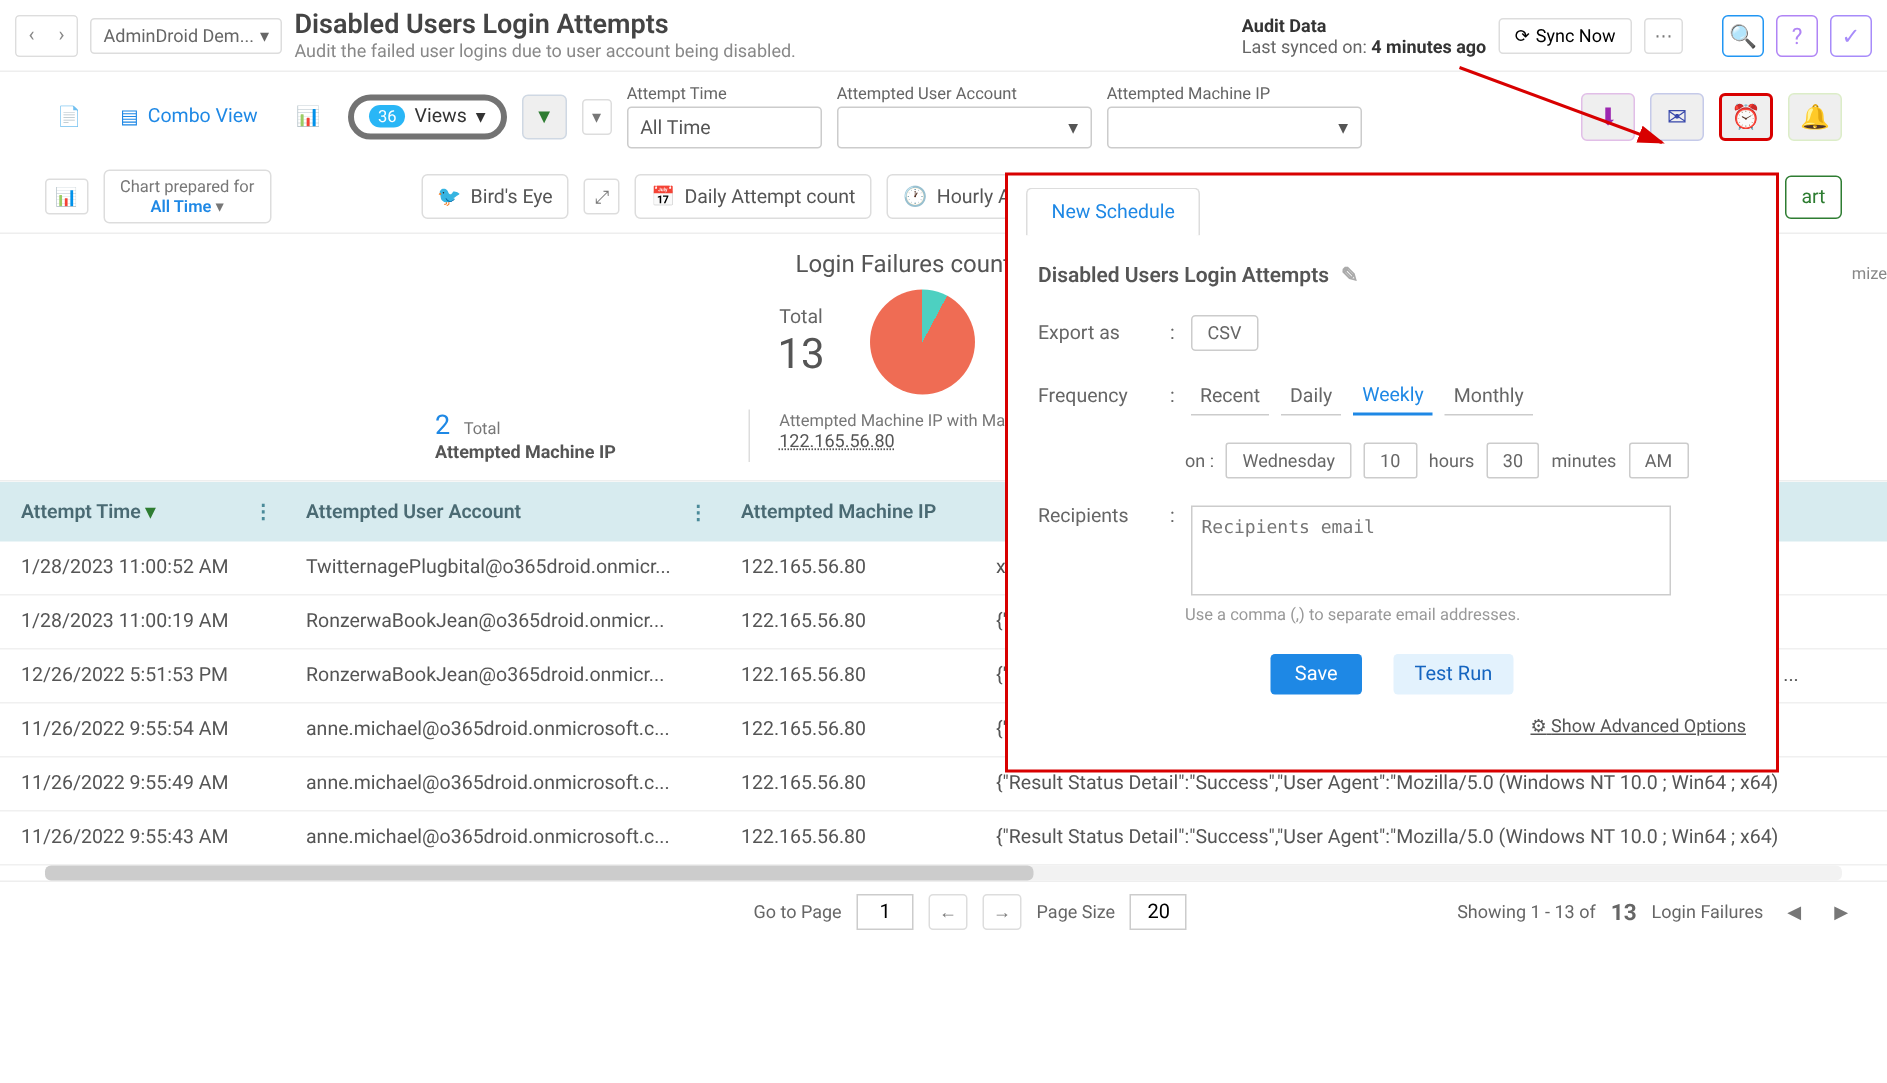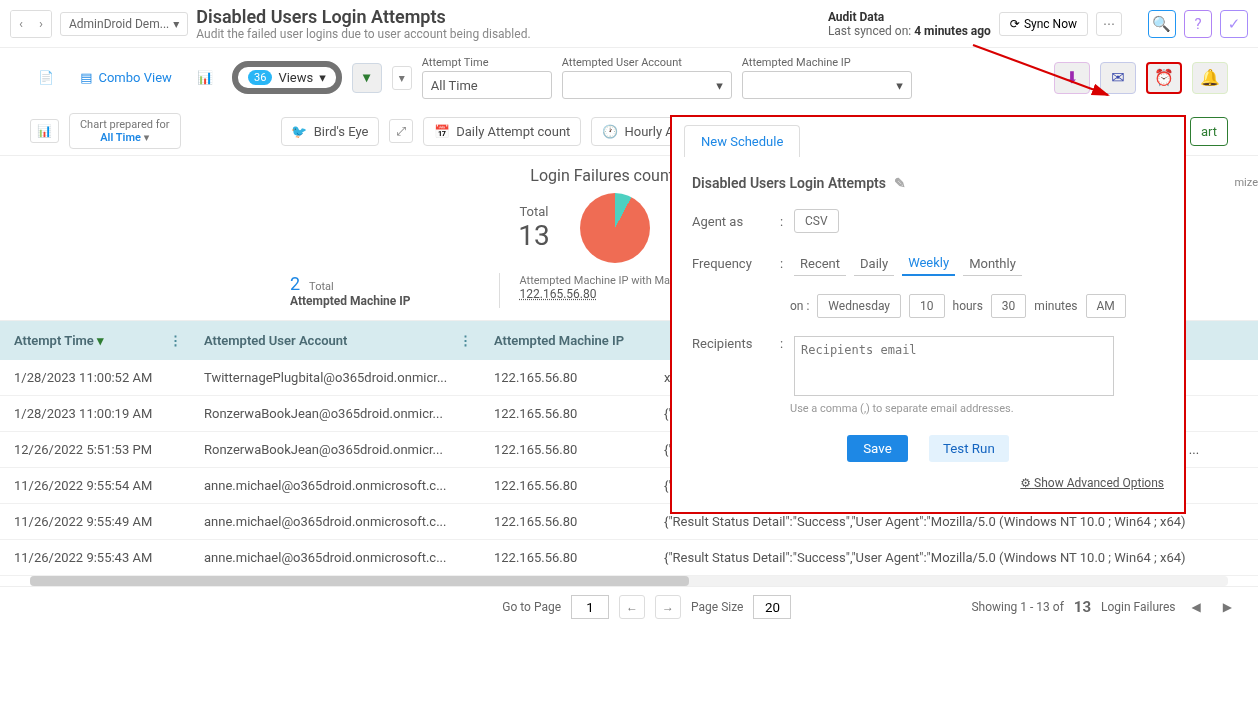--- a/index.html
+++ b/index.html
@@ -15,21 +15,21 @@
 .audit b { color:#333; }
 .syncnow { border:1px solid #ddd; border-radius:3px; padding:4px 10px; font-size:12px; background:#fff; display:flex; align-items:center; gap:4px; }
 .iconbtn { width:28px; height:28px; border:1px solid #cfd8e3; border-radius:4px; display:flex; align-items:center; justify-content:center; font-size:15px; background:#fff; }
 .iconbtn.blue { border-color:#2196f3; color:#2196f3; }
 .iconbtn.purple { border-color:#b084f5; color:#b084f5; }
 .iconbtn.violet { border-color:#a78bfa; color:#a78bfa; }
 .toolbar { display:flex; align-items:center; padding:8px 30px; gap:10px; }
 .toolbtn { border:none; background:#fff; padding:4px 8px; font-size:13px; color:#666; display:flex; align-items:center; gap:6px; }
 .combo { color:#1e88e5; }
 .badge36 { background:#29b6f6; color:#fff; border-radius:10px; font-size:11px; padding:1px 6px; }
-.views { border:6px solid #737373; border-radius:16px; padding:3px 10px; display:flex; align-items:center; gap:6px;justify-content:space-between; }
+.views { border:4px solid #737373; border-radius:16px; padding:3px 10px; display:flex; align-items:center; gap:6px;justify-content:space-between; }
 .funnel { width:30px; height:30px; border:1px solid #cfd8e3; border-radius:4px; display:flex; align-items:center; justify-content:center; color:#2e7d32; }
 .filterlbl { font-size:11px; color:#666; margin-bottom:2px; }
 .filterbox { border:1px solid #ccc; border-radius:3px; padding:4px 8px; min-width:130px; height:28px; font-size:13px; color:#555; display:flex; align-items:center; justify-content:space-between; background:#fff; }
 .rightactions { margin-left:auto; display:flex; gap:10px; }
 .actbtn { width:36px; height:32px; border:1px solid #e1bee7; border-radius:4px; display:flex; align-items:center; justify-content:center; font-size:16px; }
 .actbtn.dl { color:#9c27b0; border-color:#e1bee7; }
 .actbtn.mail { color:#3949ab; border-color:#c5cae9; }
 .actbtn.sched { color:#1e88e5; border:2px solid #d80000; position:relative; }
 .actbtn.bell { color:#7cb342; border-color:#dcedc8; }
 .chartbar { display:flex; align-items:center; padding:6px 30px; gap:10px; border-bottom:1px solid #eee; }
@@ -317,21 +317,21 @@
 <div class="modal">
   <div class="tabs">
     <div class="tab active">New Schedule</div>
   </div>
   <div class="modalbody">
     <h3>
         <span>Disabled Users Login Attempts</span>
         <span style="color:#aaa">✎</span>
       </h3>
     <div class="frow">
-      <span class="lbl">Agent as</span>
+      <span class="lbl">Export as</span>
         <span class="colon">:</span>
       <span class="chip">CSV</span>
     </div>
     <div class="frow">
       <span class="lbl">Frequency</span>
         <span class="colon">:</span>
       <span class="freqopt">Recent</span>
       <span class="freqopt">Daily</span>
       <span class="freqopt active">Weekly</span>
       <span class="freqopt">Monthly</span>

